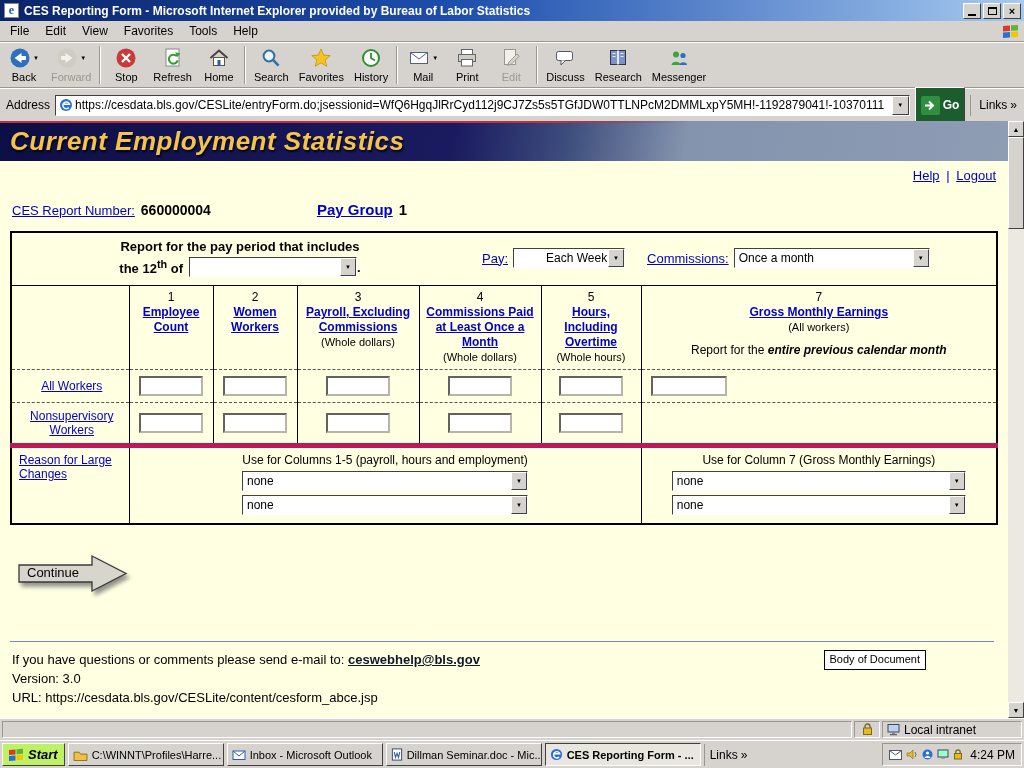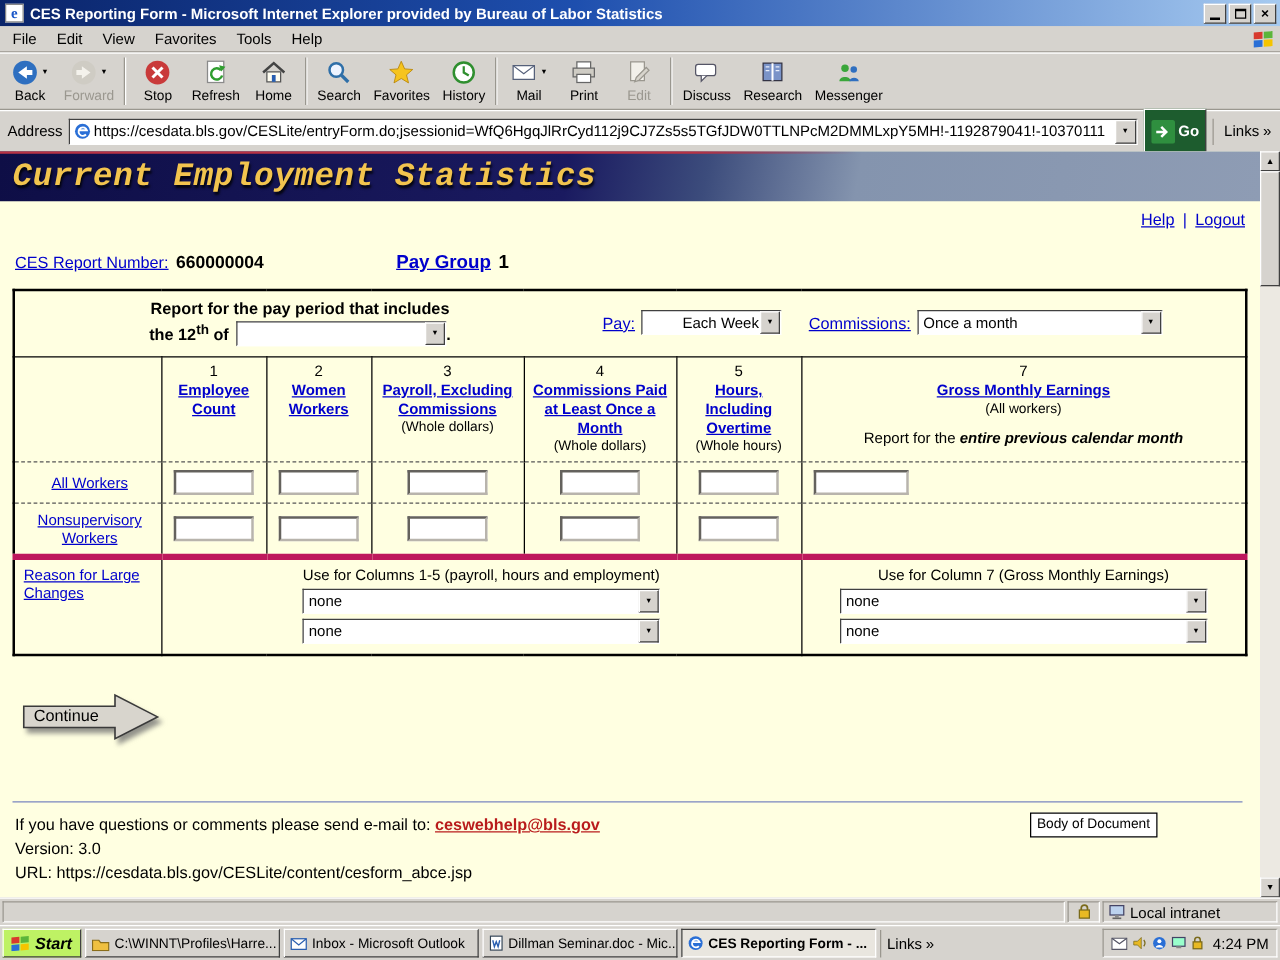--- a/index.html
+++ b/index.html
@@ -47,21 +47,21 @@
   .links-area { display:flex; align-items:center; gap:3px; padding:0 4px 0 8px; border-left:1px solid #9a978f; font-size:12px; height:21px; }
 
   
   .content { flex:1; display:flex; background:#ffffe1; min-height:0; }
   .page { flex:1; position:relative; overflow:hidden; }
 
   .banner { height:40px; position:relative; display:flex; align-items:center; padding-left:10px;
     background:linear-gradient(100deg,#0e0e46 0%,#1a1a60 45%,#3c4c7c 56%,#8494ae 68%,#8e9cb4 100%); }
   .banner::before { content:""; position:absolute; top:0; left:0; height:2px; width:100%;
     background:linear-gradient(90deg,#b83244 0%,#b83244 55%,rgba(184,50,68,0) 68%); }
-  .banner-title { font-family:Liberation Mono, monospace; font-style:italic; font-weight:bold; font-size:26px;
+  .banner-title { font-family:Liberation Sans, sans-serif; font-style:italic; font-weight:bold; font-size:26px;
     color:#f2c44e; text-shadow:1px 2px 2px rgba(0,0,0,.85); letter-spacing:.5px; }
 
   .helprow { text-align:right; padding:7px 12px 0 0; font-size:13px; }
   .link { color:#0000cc; text-decoration:underline; cursor:pointer; }
   .nav-sep { color:#0000cc; margin:0 3px; text-decoration:none; }
 
   .reportrow { display:flex; align-items:baseline; padding:18px 0 0 12px; font-size:13px; }
   .report-number { font-weight:bold; color:#000; font-size:14px; margin-left:6px; }
   .paygroup-label { margin-left:106px; font-weight:bold; font-size:15px; }
   .paygroup-value { font-weight:bold; font-size:15px; margin-left:6px; color:#000; }
@@ -106,21 +106,21 @@
   .reason-combo7 { width:294px; margin:4px auto 0 auto; display:flex; }
 
   
   .continue-wrap { position:relative; width:112px; height:42px; margin:28px 0 0 18px; }
   .continue-wrap svg { filter:drop-shadow(3px 4px 2px rgba(110,110,110,.75)); }
   .continue-label { position:absolute; left:9px; top:12px; font-size:13px; color:#000; }
 
   .rule { border:none; border-top:1px solid #7a86c0; margin:46px 14px 0 10px; }
 
   .footer { position:relative; padding:9px 0 0 12px; font-size:13px; color:#000; line-height:1.45; }
-  .email { color:#b91c1c; font-weight:bold;text-decoration:underline; }
+  .email { color:#0f172a; font-weight:bold;text-decoration:underline; }
   .body-doc { position:absolute; right:82px; top:8px; border:1px solid #000; background:#fff; font-size:11px; padding:1px 5px; }
 
   
   .scrollbar { width:16px; background:#ece9e2; display:flex; flex-direction:column; flex:0 0 auto; }
   .sb-btn { height:16px; background:#d6d3ce; border:1px solid; border-color:#fff #404040 #404040 #fff;
     display:flex; align-items:center; justify-content:center; font-size:7px; color:#000; flex:0 0 auto; }
   .sb-track { flex:1; }
   .sb-thumb { height:92px; background:#d6d3ce; border:1px solid; border-color:#fff #404040 #404040 #fff; }
 
   

